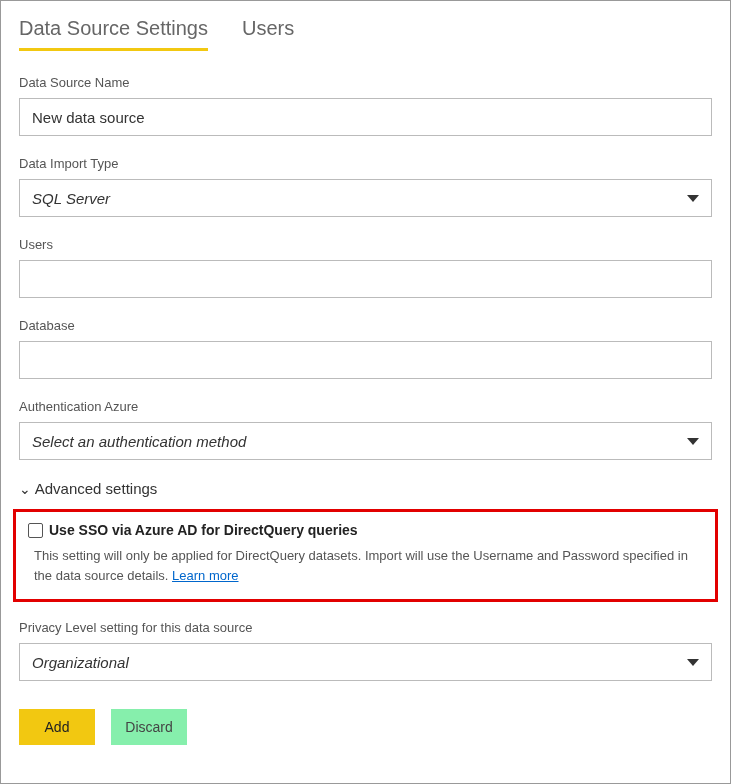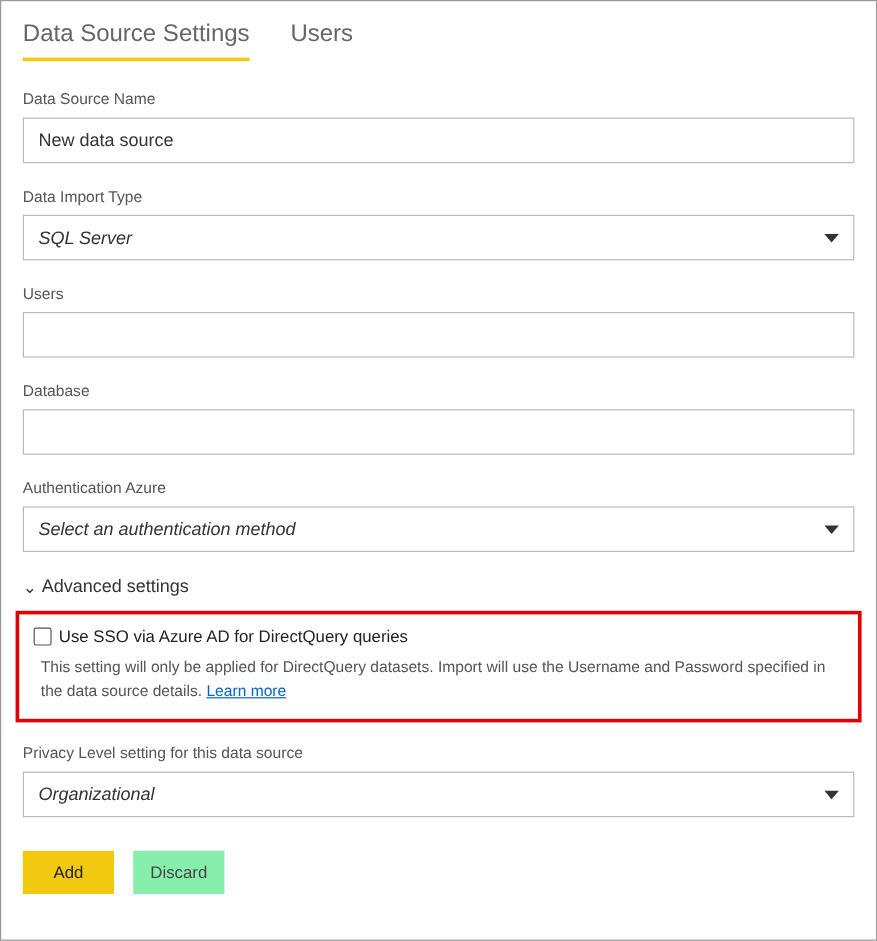--- a/index.html
+++ b/index.html
@@ -76,20 +76,21 @@
       padding: 10px 12px 14px;
       margin-bottom: 18px;
       margin-left: -6px;
       margin-right: -6px;
     }
     .checkbox-row {
       display: flex;
       align-items: center;
       gap: 6px;
       margin-bottom: 8px;
+      font-weight: bold;
     }
     .checkbox {
       width: 15px; height: 15px;
       border: 1px solid #555;
       border-radius: 2px;
       background: #fff;
       cursor: pointer;
     }
     .checkbox-label {
       font-size: 14px;

